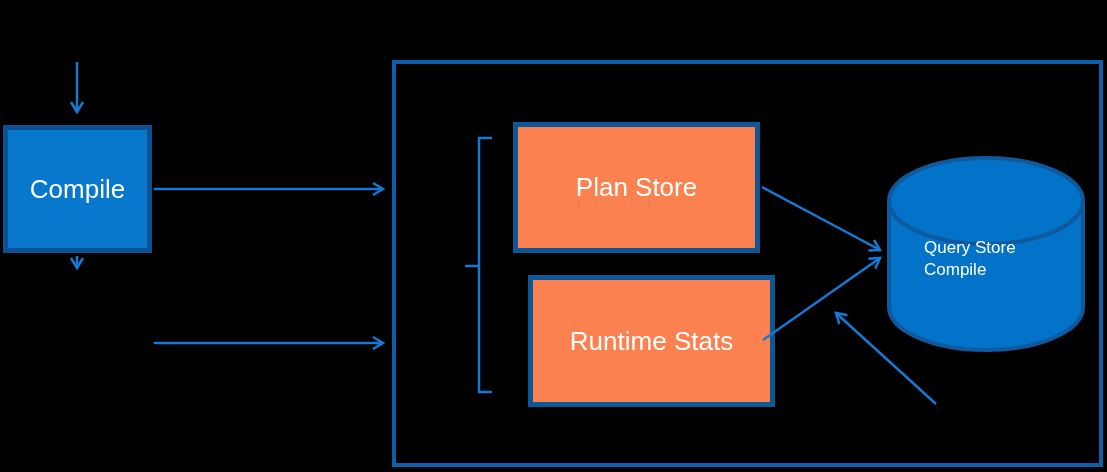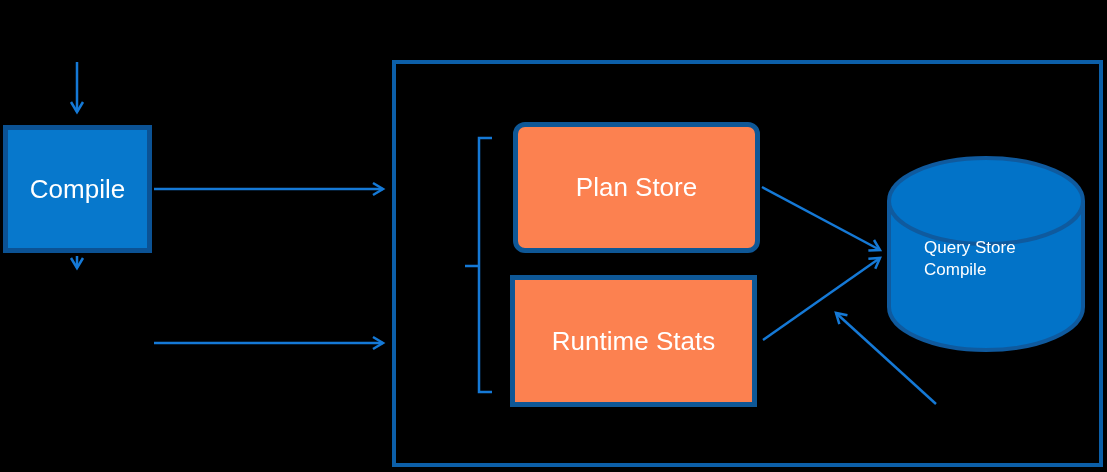--- a/index.html
+++ b/index.html
@@ -39,22 +39,22 @@
   #compile { left: 3px; top: 125px; width: 149px; height: 128px; }
   #execute { left: 3px; top: 278px; width: 149px; height: 126px; }
   #container-rect {
     position: absolute;
     left: 392px; top: 60px;
     width: 711px; height: 407px;
     box-sizing: border-box;
     border: 4px solid var(--container_border, #0C5FA8);
     background: transparent;
   }
-  #plan-store    { left: 513px; top: 122px; width: 247px; height: 131px; border-radius: 12px; }
-  #runtime-stats { left: 510px; top: 275px; width: 247px; height: 132px; }
+  #plan-store    { left: 513px; top: 122px; width: 247px; height: 131px; }
+  #runtime-stats { left: 528px; top: 275px; width: 247px; height: 132px; }
   #cylinder-label {
     position: absolute;
     left: 924px; top: 237px;
     width: 194px;
     color: var(--text, #fff);
     font-size: 17px;
     line-height: 1.3;
     text-align: left;
   }
   .stroke-arrow { stroke: var(--arrow, #1579D6); stroke-width: 2.5; fill: none; }

